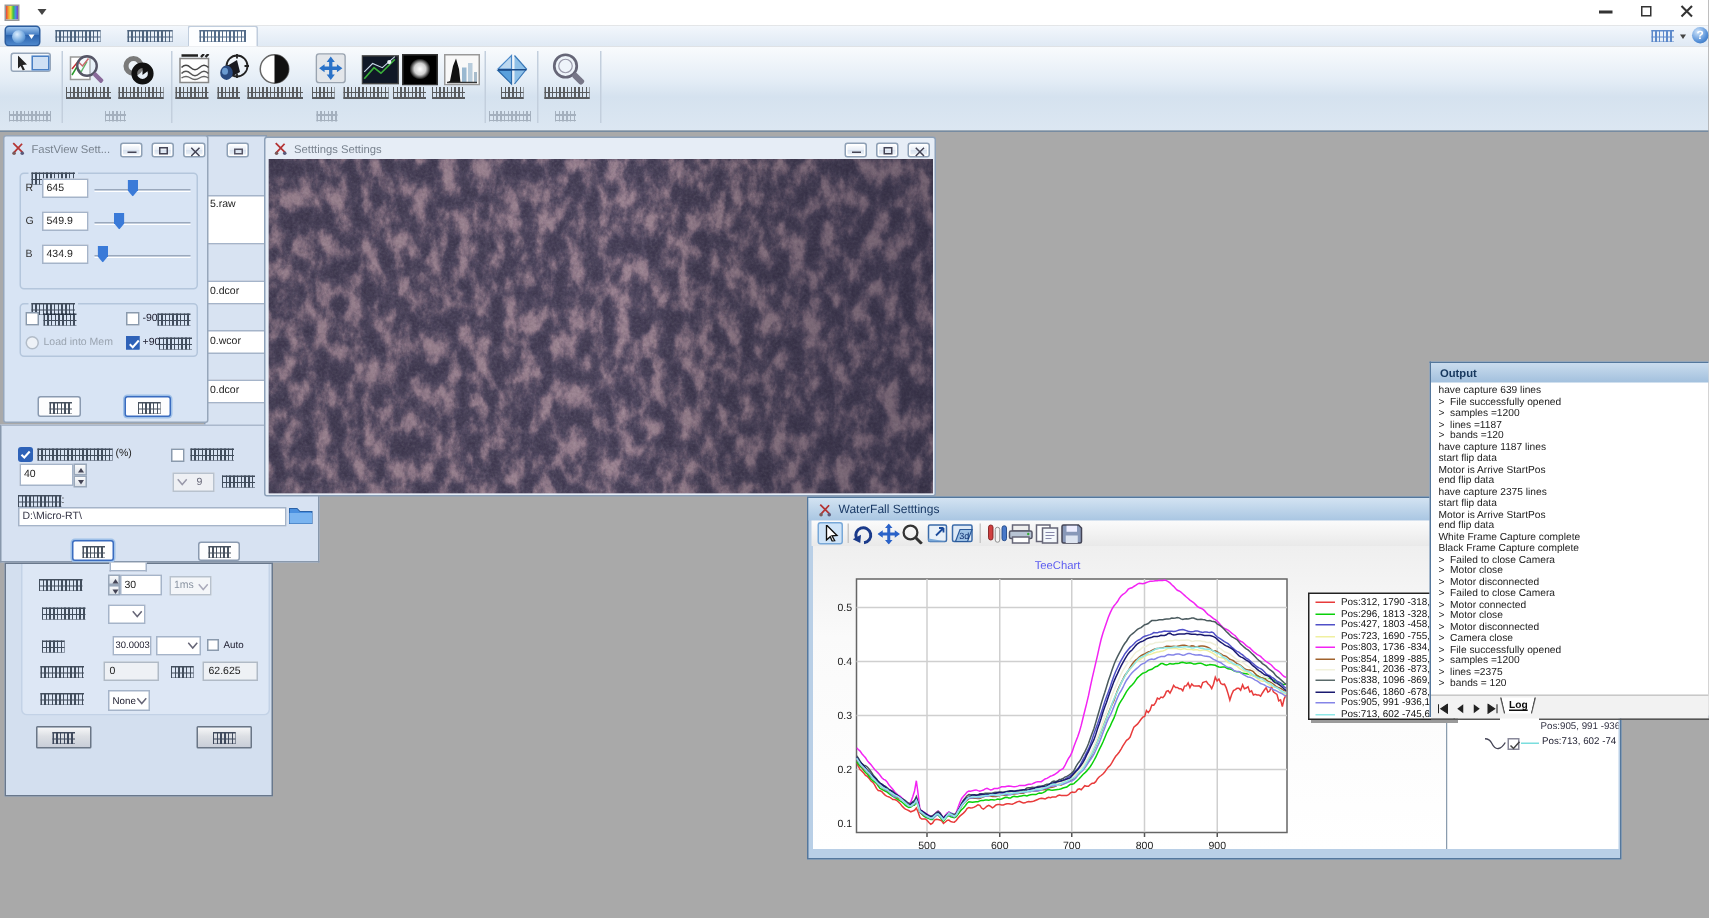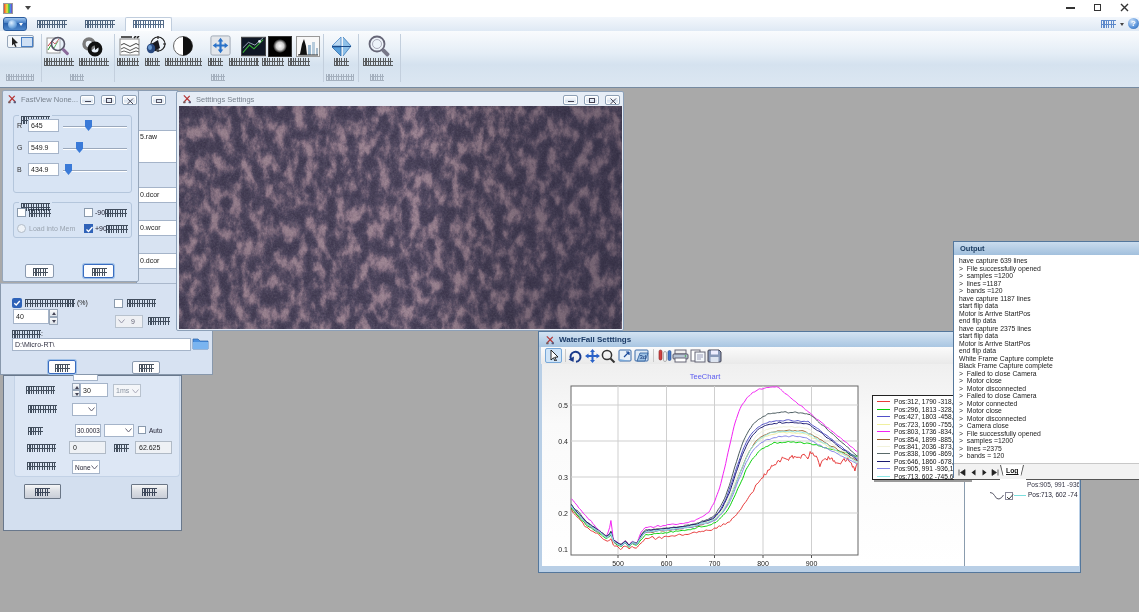--- a/index.html
+++ b/index.html
@@ -254,21 +254,21 @@
       <div class="zh abs" style="color:#18243a;left:10px;top:3px;width:15px;height:8px"></div>
     </div>
 </div>
 
 <div class="abs" style="left:2px;top:90px;width:137px;height:192px;background:#d8e4f4;border:1px solid #96a6ba;border-radius:2px">
  <svg class="abs" style="left:4px;top:3px" width="10" height="10" viewBox="0 0 11 11">
       <path d="M2 1.5 L9 8.5 M8.5 2 L2.5 8.5" stroke="#b43434" stroke-width="1.3"></path>
       <circle cx="2.6" cy="9" r="1.3" fill="#7a5a5a"></circle>
       <circle cx="8.6" cy="9" r="1.3" fill="#5a5a7a"></circle>
     </svg>
- <div class="abs" style="left:18px;top:4px;font-size:7.5px;color:#78828e">FastView None...</div>
+ <div class="abs" style="left:18px;top:4px;font-size:7.5px;color:#78828e">FastView Sett...</div>
  <div class="win-btn" style="left:77px;top:4px">
       <div class="abs" style="left:4px;top:5px;width:6px;height:1px;background:#445"></div>
     </div>
  <div class="win-btn" style="left:98px;top:4px">
       <div class="abs" style="left:4px;top:2px;width:6px;height:5px;border:1px solid #445"></div>
     </div>
  <div class="win-btn" style="left:119px;top:4px">
       <svg class="abs" style="left:4px;top:2px" width="7" height="7">
         <path d="M0.5 0.5 L6 6 M6 0.5 L0.5 6" stroke="#445"></path>
       </svg>
@@ -365,21 +365,21 @@
  </div>
 </div>
 
 <div class="abs" style="left:538px;top:331px;width:543px;height:242px;background:#b9cfe6;border:1px solid #54779c">
  <div class="abs" style="left:0;top:0;width:541px;height:15px;background:linear-gradient(#d3e3f2,#a9c6e2)"></div>
  <svg class="abs" style="left:6px;top:3px" width="10" height="10" viewBox="0 0 11 11">
       <path d="M2 1.5 L9 8.5 M8.5 2 L2.5 8.5" stroke="#b43434" stroke-width="1.3"></path>
       <circle cx="2.6" cy="9" r="1.3" fill="#7a5a5a"></circle>
       <circle cx="8.6" cy="9" r="1.3" fill="#5a5a7a"></circle>
     </svg>
- <div class="abs" style="left:20px;top:3px;font-size:8px;font-weight:bold;color:#1a3a66">WaterFall Setttings</div>
+ <div class="abs" style="left:20px;top:3px;font-size:8px;font-weight:normal;color:#1a3a66">WaterFall Setttings</div>
 
  <div class="abs" style="left:2px;top:15px;width:539px;height:17px;background:linear-gradient(#fbfbfb,#e9e9e9)">
   <div class="abs" style="left:4px;top:1px;width:17px;height:15px;background:#cfe4f8;border:1px solid #78a8d8;border-radius:2px"></div>
   <svg class="abs" style="left:9px;top:3px" width="10" height="11" viewBox="0 0 10 11">
         <path d="M1 0 L8 7 L4.7 7.3 L6.5 10.5 L4.9 11 L3.5 7.8 L1 10 Z" fill="#fff" stroke="#111" stroke-width="0.9"></path>
       </svg>
   <div class="abs" style="left:24px;top:2px;width:1px;height:13px;background:#c8c8c8"></div>
   <svg class="abs" style="left:27px;top:2px" width="15" height="14" viewBox="0 0 15 14">
         <path d="M3 10 A5 5 0 1 1 8 12.8" fill="none" stroke="#1a3a8a" stroke-width="2"></path>
         <path d="M0.5 10.5 L6 7.5 L5.5 13 Z" fill="#1a3a8a"></path>

